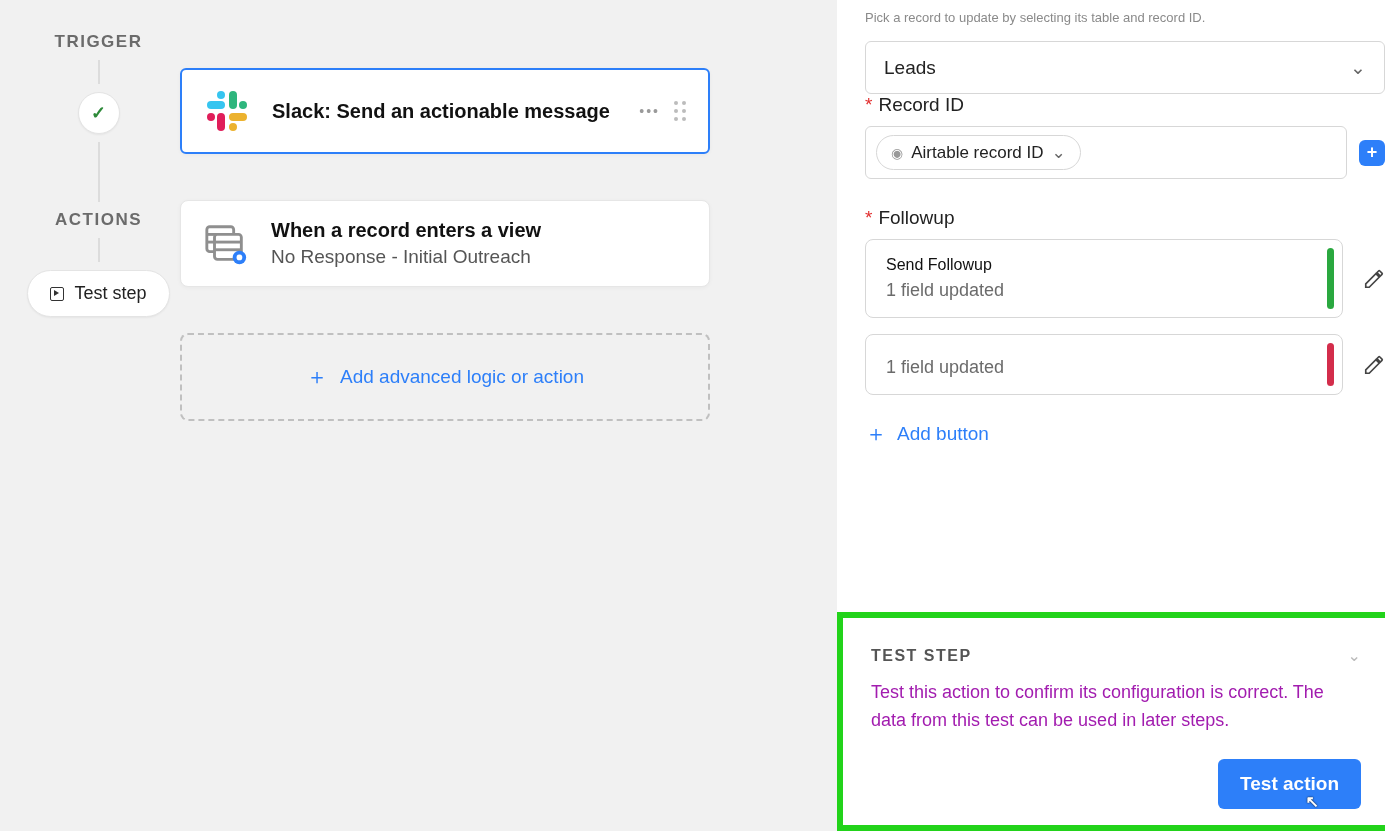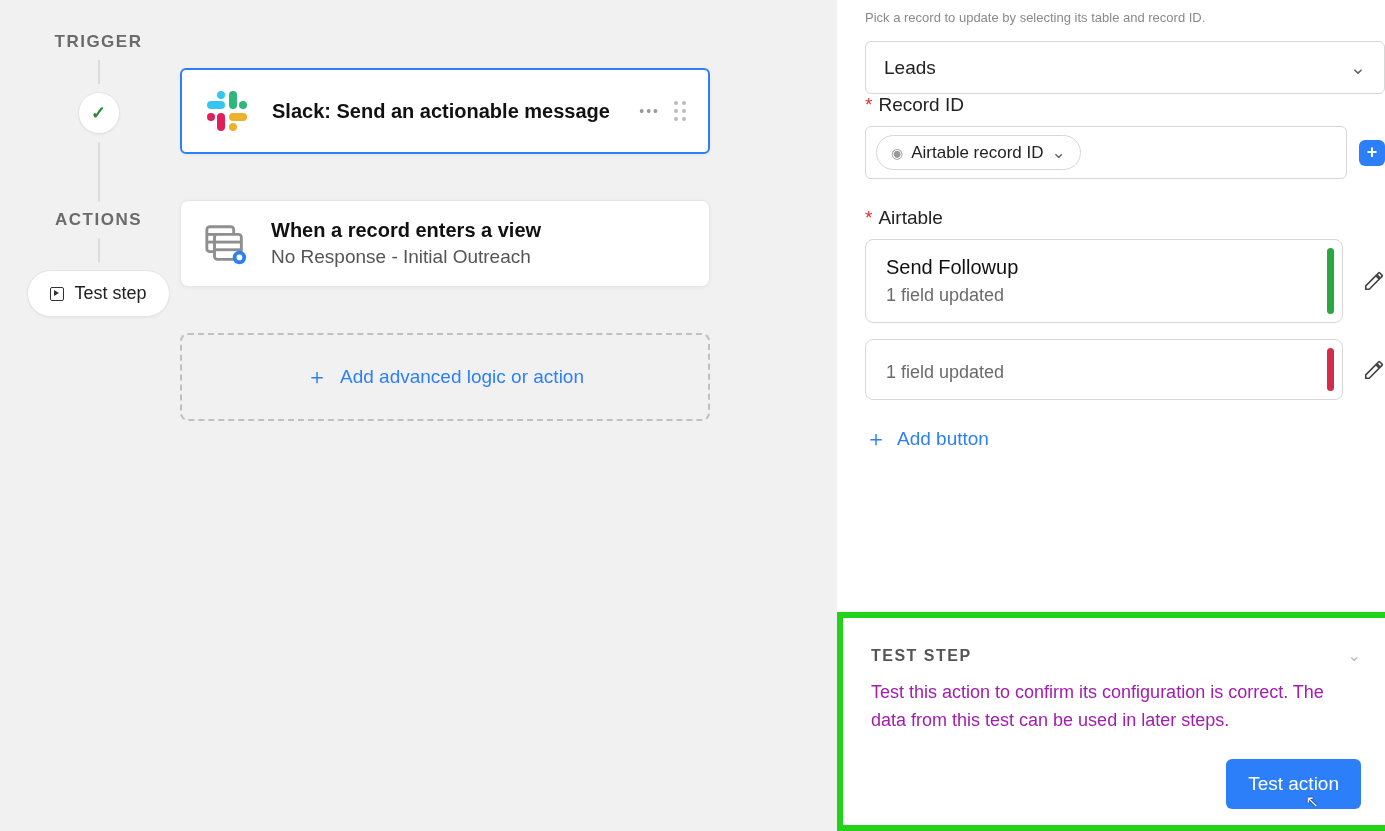--- a/index.html
+++ b/index.html
@@ -49,33 +49,33 @@
   .finger { color:#999; font-size:14px; }
   .add-square { width:26px; height:26px; background:#2d7ff9; border-radius:6px; color:#fff; display:flex; align-items:center; justify-content:center; font-size:18px; font-weight:bold; cursor:pointer; }
 
   .buttons-help { font-size:17px; color:#8a8a8a; margin-bottom:18px; line-height:1.55; width:520px; }
 
   .button-row { display:flex; align-items:center; gap:20px; margin-bottom:16px; width:520px; }
   .button-card { flex:1; position:relative; border:1px solid #d7d7d7; border-radius:8px; padding:16px 20px 16px 20px; }
   .button-card .stripe { position:absolute; right:8px; top:8px; bottom:8px; width:7px; border-radius:4px; }
   .stripe.green { background:#2aa83f; }
   .stripe.red { background:#d32d4b; }
-  .button-title { font-size:20px; color:#111; font-weight:500; }
+  .button-title { font-size:16px; color:#111; font-weight:500; }
   .button-sub { font-size:18px; color:#6b6b6b; margin-top:6px; }
   .edit-icon { width:22px; height:22px; color:#444; cursor:pointer; }
   .edit-icon svg { width:22px; height:22px; }
 
   .add-button-link { display:inline-flex; align-items:center; gap:10px; color:#2d7ff9; font-size:19px; font-weight:500; cursor:pointer; margin-top:8px; margin-bottom:10px; }
 
   .test-section { position:absolute; left:0; right:0; bottom:0; border:6px solid #22d31a; padding: 28px 28px 16px 28px; background:#fff; }
   .test-header-row { display:flex; align-items:center; justify-content:space-between; }
   .test-header { font-size:16px; letter-spacing:1.5px; font-weight:700; color:#555; }
   .test-chevron { color:#bbb; }
   .test-desc { font-size:18px; color:#a21caf; margin-top:14px; line-height:1.55; }
-  .test-action-btn { float:right; margin-top:24px; background:#2d7ff9; color:#fff; border:none; border-radius:6px; padding:14px 22px; font-size:19px; font-weight:400; cursor:pointer; position:relative; }
+  .test-action-btn { float:right; margin-top:24px; background:#2d7ff9; color:#fff; border:none; border-radius:6px; padding:14px 22px; font-size:19px; font-weight:700; cursor:pointer; position:relative; }
   .cursor-arrow { position:absolute; right:42px; bottom:-2px; font-size:16px; color:#fff; text-shadow:0 0 2px #000; pointer-events:none; }
 
 </style>
 </head>
 <body>
 
 <div class="left">
   <div class="timeline-col">
     <div class="section-label">TRIGGER</div>
     <div class="v-line"></div>
@@ -165,21 +165,21 @@
           <span class="finger">◉</span>
           <span>Airtable record ID</span>
           <span class="chevron">⌄</span>
         </span>
       </div>
       <div class="add-square">+</div>
     </div>
 
     <div class="field-label">
       <span class="req">*</span>
-      <span>Airtable</span>
+      <span>Followup</span>
     </div>
 
     <div class="button-row">
       <div class="button-card">
         <div class="button-title">Send Followup</div>
         <div class="button-sub">1 field updated</div>
         <div class="stripe green"></div>
       </div>
       <div class="edit-icon">
         <svg viewBox="0 0 24 24" fill="none" stroke="currentColor" stroke-width="1.8">

